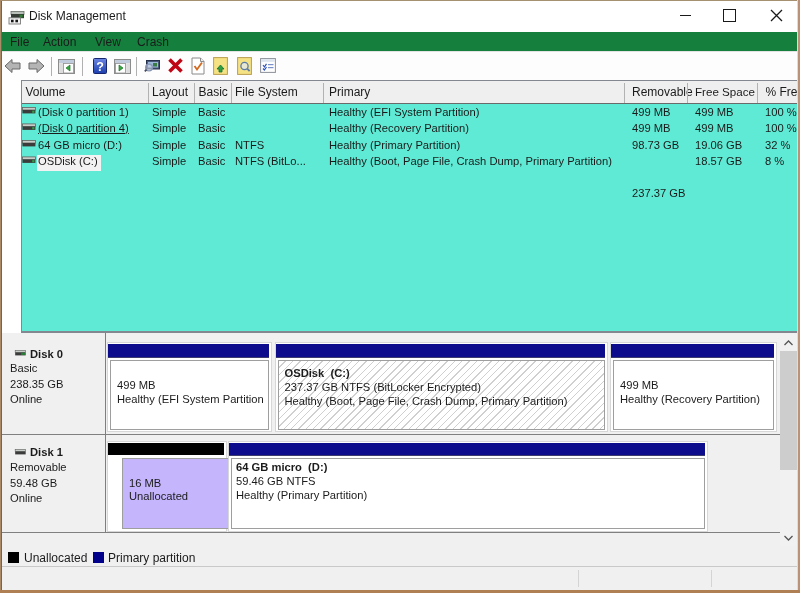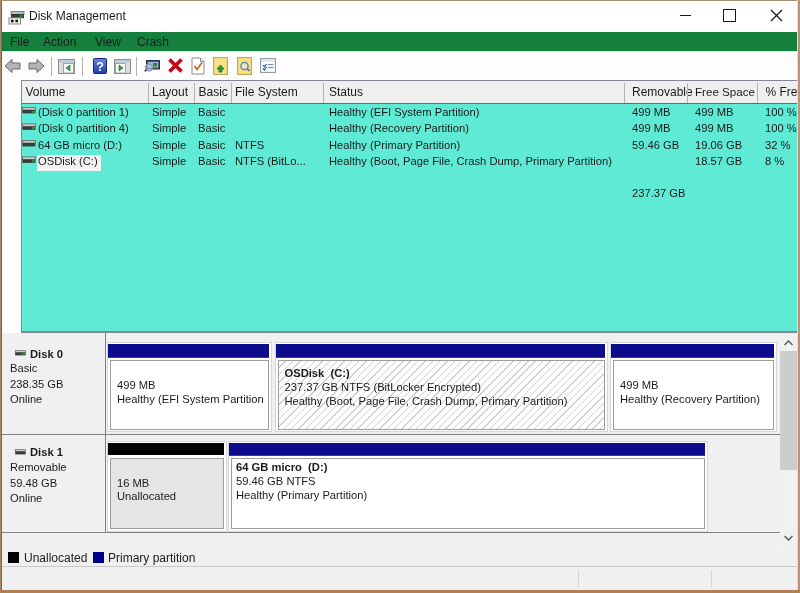--- a/index.html
+++ b/index.html
@@ -115,21 +115,21 @@
   </svg>
 </div>
 
 <div class="abs" id="listview" style="left:21px;top:80px;width:789px;height:250px;border:1px solid #828790;border-bottom-width:2px;background:#5eead4;font-size:11.2px;">
 
   <div class="abs" style="left:0;top:0;width:789px;height:22px;background:#efefef;border-bottom:1px solid #6a6a6a;font-size:12px;">
     <div class="abs" style="left:3.5px;top:4px;">Volume</div>
     <div class="abs" style="left:130px;top:4px;">Layout</div>
     <div class="abs" style="left:176.5px;top:4px;">Basic</div>
     <div class="abs" style="left:213px;top:4px;">File System</div>
-    <div class="abs" style="left:307px;top:4px;">Status</div>
+    <div class="abs" style="left:307px;top:4px;">Primary</div>
     <div class="abs" style="left:610px;top:4px;">Removable</div>
     <div class="abs" style="left:673px;top:4px;font-size:11.6px;">Free Space</div>
     <div class="abs" style="left:743.5px;top:4px;">% Free</div>
     <div class="abs" style="left:126px;top:2px;width:1px;height:20px;background:#b2b2b2;"></div>
     <div class="abs" style="left:172px;top:2px;width:1px;height:20px;background:#b2b2b2;"></div>
     <div class="abs" style="left:209px;top:2px;width:1px;height:20px;background:#b2b2b2;"></div>
     <div class="abs" style="left:301px;top:2px;width:1px;height:20px;background:#b2b2b2;"></div>
     <div class="abs" style="left:602px;top:2px;width:1px;height:20px;background:#b2b2b2;"></div>
     <div class="abs" style="left:665px;top:2px;width:1px;height:20px;background:#b2b2b2;"></div>
     <div class="abs" style="left:735px;top:2px;width:1px;height:20px;background:#b2b2b2;"></div>
@@ -146,40 +146,40 @@
           <rect x="10.2" y="3.6" width="2.2" height="2.2" fill="#2f9e43"></rect>
         </g>
     </defs>
     <use href="#drv" y="0"></use>
       <use href="#drv" y="16.5"></use>
       <use href="#drvp" y="33"></use>
       <use href="#drv" y="49.5"></use>
   </svg>
   <div class="abs" style="left:15px;top:74px;width:64px;height:16px;background:#f2f2f2;"></div>
   <div class="abs" style="left:16px;top:24.5px;">(Disk 0 partition 1)</div>
-  <div class="abs" style="left:16px;top:41px;">(Disk 0 partition 4)</div>
+  <div class="abs" style="left:16px;top:41px;text-decoration:underline;">(Disk 0 partition 4)</div>
   <div class="abs" style="left:16px;top:57.5px;">64 GB micro (D:)</div>
   <div class="abs" style="left:16px;top:74px;">OSDisk (C:)</div>
   <div class="abs" style="left:130px;top:24.5px;">Simple</div>
   <div class="abs" style="left:130px;top:41px;">Simple</div>
   <div class="abs" style="left:130px;top:57.5px;">Simple</div>
   <div class="abs" style="left:130px;top:74px;">Simple</div>
   <div class="abs" style="left:176px;top:24.5px;">Basic</div>
   <div class="abs" style="left:176px;top:41px;">Basic</div>
   <div class="abs" style="left:176px;top:57.5px;">Basic</div>
   <div class="abs" style="left:176px;top:74px;">Basic</div>
   <div class="abs" style="left:213px;top:57.5px;">NTFS</div>
   <div class="abs" style="left:213px;top:74px;">NTFS (BitLo...</div>
   <div class="abs" style="left:307px;top:24.5px;">Healthy (EFI System Partition)</div>
   <div class="abs" style="left:307px;top:41px;">Healthy (Recovery Partition)</div>
   <div class="abs" style="left:307px;top:57.5px;">Healthy (Primary Partition)</div>
   <div class="abs" style="left:307px;top:74px;">Healthy (Boot, Page File, Crash Dump, Primary Partition)</div>
   <div class="abs" style="left:610px;top:24.5px;">499 MB</div>
   <div class="abs" style="left:610px;top:41px;">499 MB</div>
-  <div class="abs" style="left:610px;top:57.5px;">59.46 GB</div>
+  <div class="abs" style="left:610px;top:57.5px;">98.73 GB</div>
   <div class="abs" style="left:610px;top:74px;margin-top:32px;">237.37 GB</div>
   <div class="abs" style="left:673px;top:24.5px;">499 MB</div>
   <div class="abs" style="left:673px;top:41px;">499 MB</div>
   <div class="abs" style="left:673px;top:57.5px;">19.06 GB</div>
   <div class="abs" style="left:673px;top:74px;">18.57 GB</div>
   <div class="abs" style="left:743px;top:24.5px;">100 %</div>
   <div class="abs" style="left:743px;top:41px;">100 %</div>
   <div class="abs" style="left:743px;top:57.5px;">32 %</div>
   <div class="abs" style="left:743px;top:74px;">8 %</div>
 </div>
@@ -223,21 +223,21 @@
   <rect x="0.4" y="0.4" width="14" height="3" fill="#c9cdc9" stroke="#5e625e" stroke-width="0.8"></rect>
   <rect x="0.4" y="3.2" width="14" height="4" fill="#3b3b3b"></rect>
 </svg>
 <div class="abs b g11" style="left:30px;top:446px;">Disk 1</div>
 <div class="abs g11" style="left:10px;top:460.5px;">Removable</div>
 <div class="abs g11" style="left:10px;top:477px;">59.48 GB</div>
 <div class="abs g11" style="left:10px;top:491.5px;">Online</div>
 
 <div class="abs" style="left:107px;top:441px;width:118px;height:89px;border:1px solid #d7d7d7;background:#fff;">
   <div class="abs" style="left:0;top:1px;width:116px;height:12px;background:#000;"></div>
-  <div class="abs" style="left:2px;top:16px;width:112px;height:69px;border:1px solid #9e9e9e;background:#e5e5e5;">
+  <div class="abs" style="left:14px;top:16px;width:112px;height:69px;border:1px solid #9e9e9e;background:#c4b5fd;">
     <div class="abs g11" style="left:6px;top:17.5px;line-height:13.8px;white-space:nowrap;position:absolute;">16 MB<br>Unallocated</div>
   </div>
 </div>
 <div class="abs" style="left:228px;top:441px;width:478px;height:89px;border:1px solid #d7d7d7;background:#fff;">
   <div class="abs" style="left:0;top:1px;width:476px;height:12px;background:#0c0c8d;border-bottom:1px solid #3c3c6e;"></div>
   <div class="abs" style="left:2px;top:16px;width:472px;height:69px;border:1px solid #9e9e9e;background:#fff;">
     <div class="abs g11" style="left:4px;top:2px;line-height:13.8px;white-space:nowrap;position:absolute;"><span class="b">64 GB micro&nbsp; (D:)</span><br>59.46 GB NTFS<br>Healthy (Primary Partition)</div>
   </div>
 </div>
 

